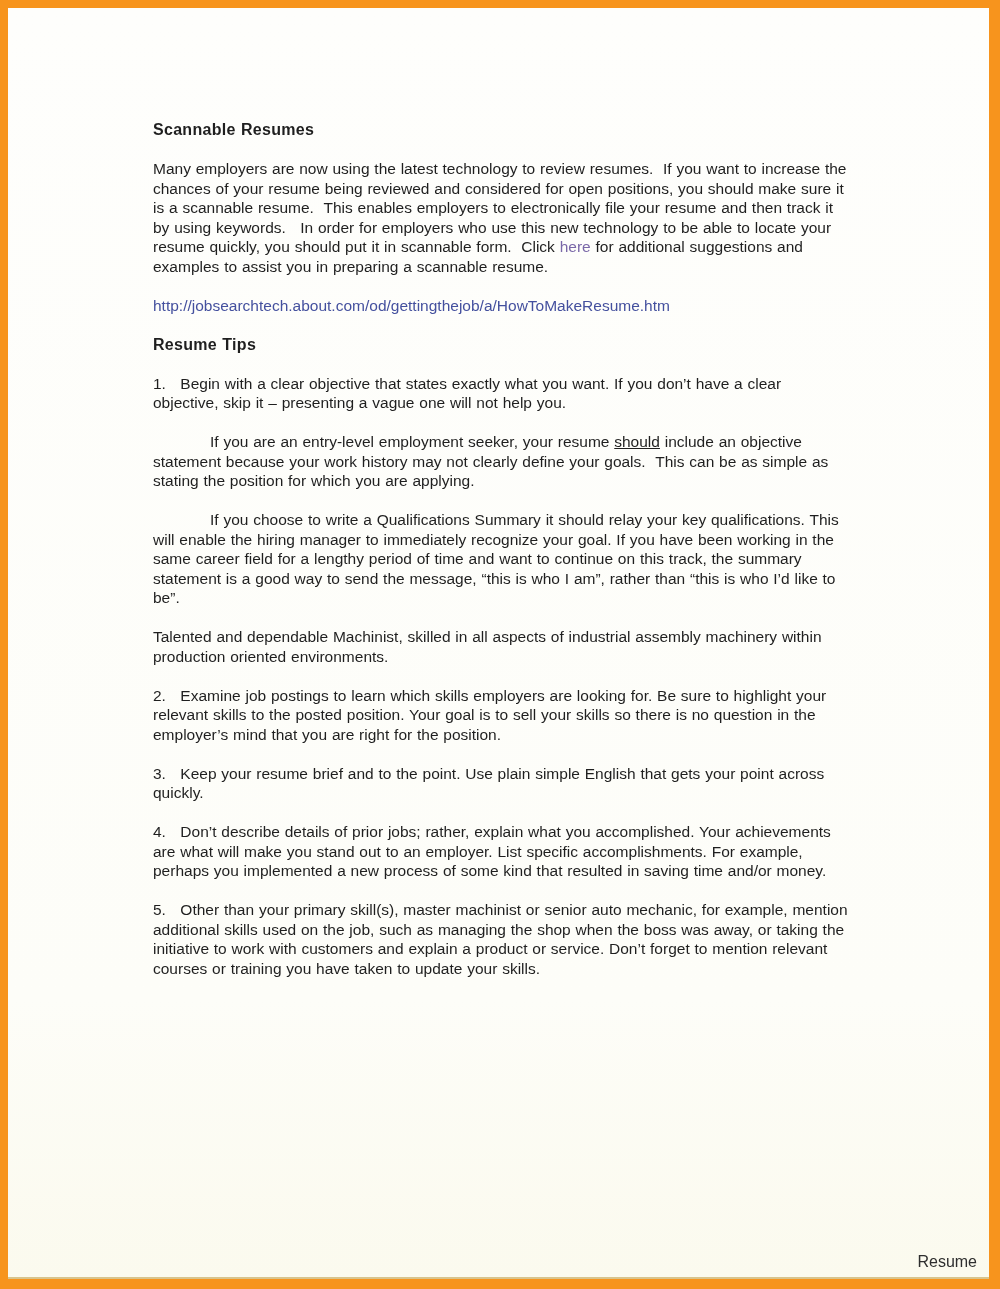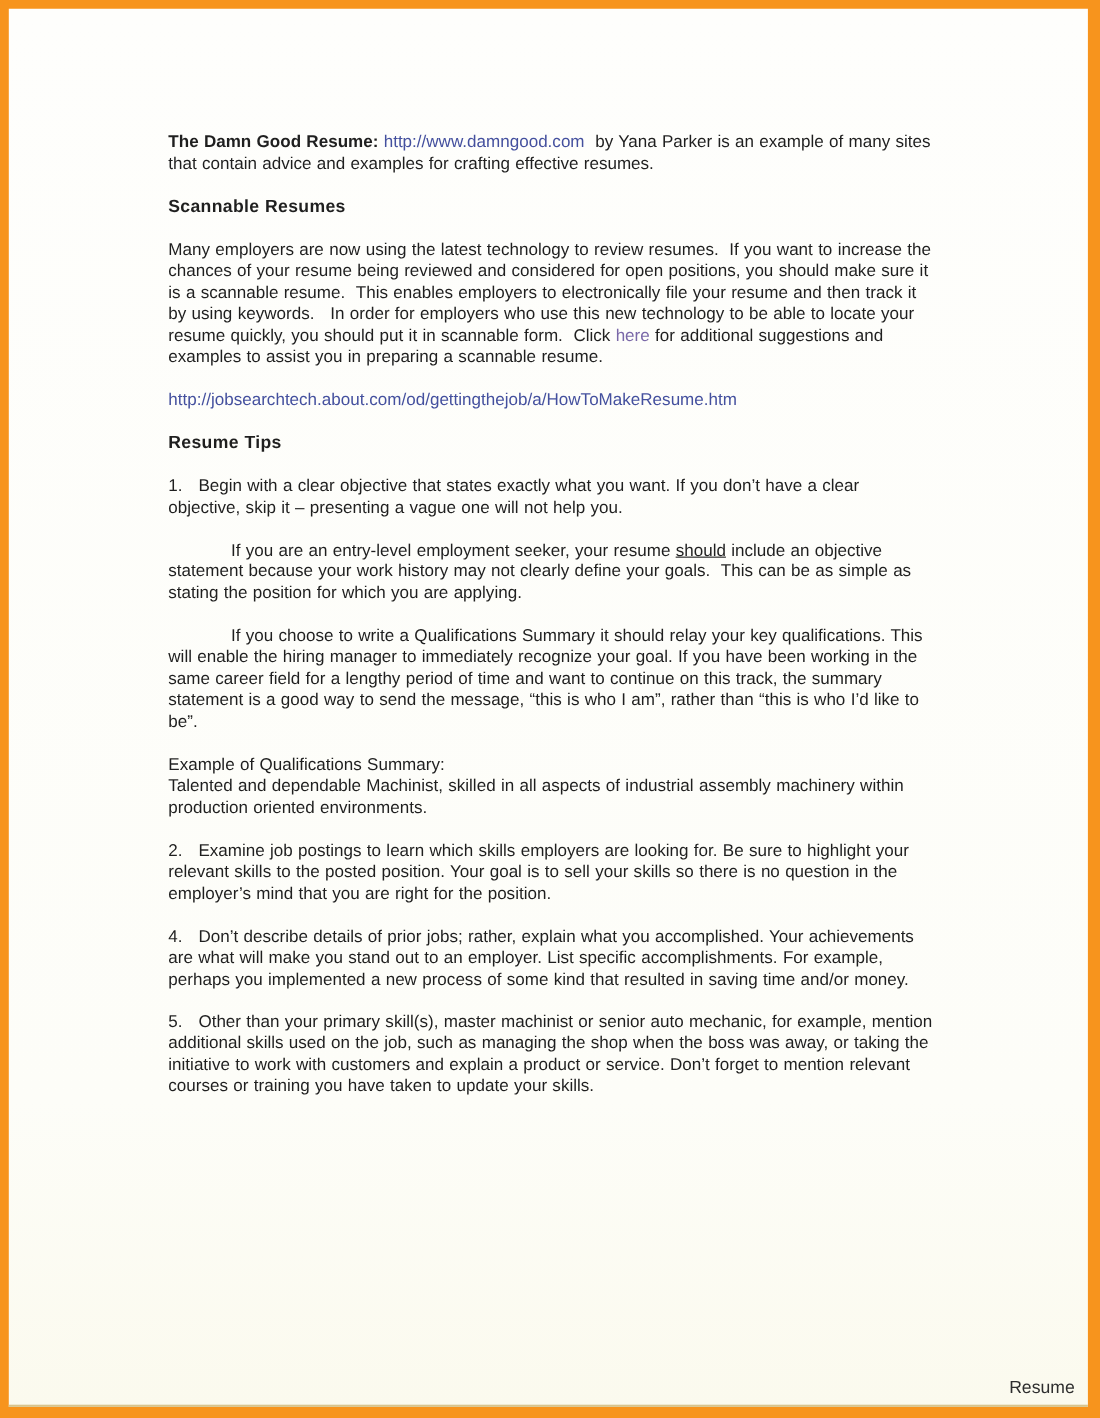--- a/index.html
+++ b/index.html
@@ -77,28 +77,27 @@
     font-size: 16px;
     line-height: 12px;
     color: #2e2e2e;
   }
 </style>
 </head>
 <body>
 
 <div class="frame">
   <div class="doc" id="doc">
-      <p class="doc-para"><span class="run-bold">The Damn Good Resume: </span><a class="run-link-blue">http://www.damngood.com</a><span class="run-normal">&nbsp; by Yana Parker is an example of many sites that contain advice and examples for crafting effective resumes.</span></p>
       <h2 class="doc-heading"><span class="run-normal">Scannable Resumes</span></h2>
       <p class="doc-para"><span class="run-normal">Many employers are now using the latest technology to review resumes. &nbsp;If you want to increase the chances of your resume being reviewed and considered for open positions, you should make sure it is a scannable resume. &nbsp;This enables employers to electronically file your resume and then track it by using </span><span class="run-italic">keywords</span><span class="run-normal">. &nbsp; In order for employers who use this new technology to be able to locate your resume quickly, you should put it in scannable form. &nbsp;Click </span><a class="run-link-purple">here</a><span class="run-normal"> for additional suggestions and examples to assist you in preparing a scannable resume.</span></p>
       <p class="doc-para"><a class="run-link-blue">http://jobsearchtech.about.com/od/gettingthejob/a/HowToMakeResume.htm</a></p>
       <h2 class="doc-heading"><span class="run-normal">Resume Tips</span></h2>
       <p class="doc-para"><span class="run-normal">1. &nbsp; Begin with a clear objective that states exactly what you want. If you don’t have a clear objective, skip it – presenting a vague one will not help you.</span></p>
       <p class="doc-para indent"><span class="run-normal">If you are an entry-level employment seeker, your resume </span><span class="run-underline">should</span><span class="run-normal"> include an objective statement because your work history may not clearly define your goals. &nbsp;This can be as simple as stating the position for which you are applying.</span></p>
       <p class="doc-para indent"><span class="run-normal">If you choose to write a Qualifications Summary it should relay your key qualifications. This will enable the hiring manager to immediately recognize your goal. If you have been working in the same career field for a lengthy period of time and want to continue on this track, the summary statement is a good way to send the message, “this is who I am”, rather than “this is who I’d like to be”.</span></p>
-      <p class="doc-para tight"><span class="run-italic">Example of Qualifications Summary:</span></p>
       <p class="doc-para"><span class="run-normal">Talented and dependable Machinist, skilled in all aspects of industrial assembly machinery within production oriented environments.</span></p>
       <p class="doc-para"><span class="run-normal">2. &nbsp; Examine job postings to learn which skills employers are looking for. Be sure to highlight your relevant skills to the posted position. Your goal is to sell your skills so there is no question in the employer’s mind that you are right for the position.</span></p>
+      <p class="doc-para"><span class="run-normal">3. &nbsp; Keep your resume brief and to the point. Use plain simple English that gets your point across quickly.</span></p>
       <p class="doc-para"><span class="run-normal">4. &nbsp; Don’t describe details of prior jobs; rather, explain what you accomplished. Your achievements are what will make you stand out to an employer. List specific accomplishments. For example, perhaps you implemented a new process of some kind that resulted in saving time and/or money.</span></p>
       <p class="doc-para"><span class="run-normal">5. &nbsp; Other than your primary skill(s), master machinist or senior auto mechanic, for example, mention additional skills used on the job, such as managing the shop when the boss was away, or taking the initiative to work with customers and explain a product or service. Don’t forget to mention relevant courses or training you have taken to update your skills.</span></p>
     </div>
   <div class="footer-label">Resume</div>
 </div>
 
 </body></html>

